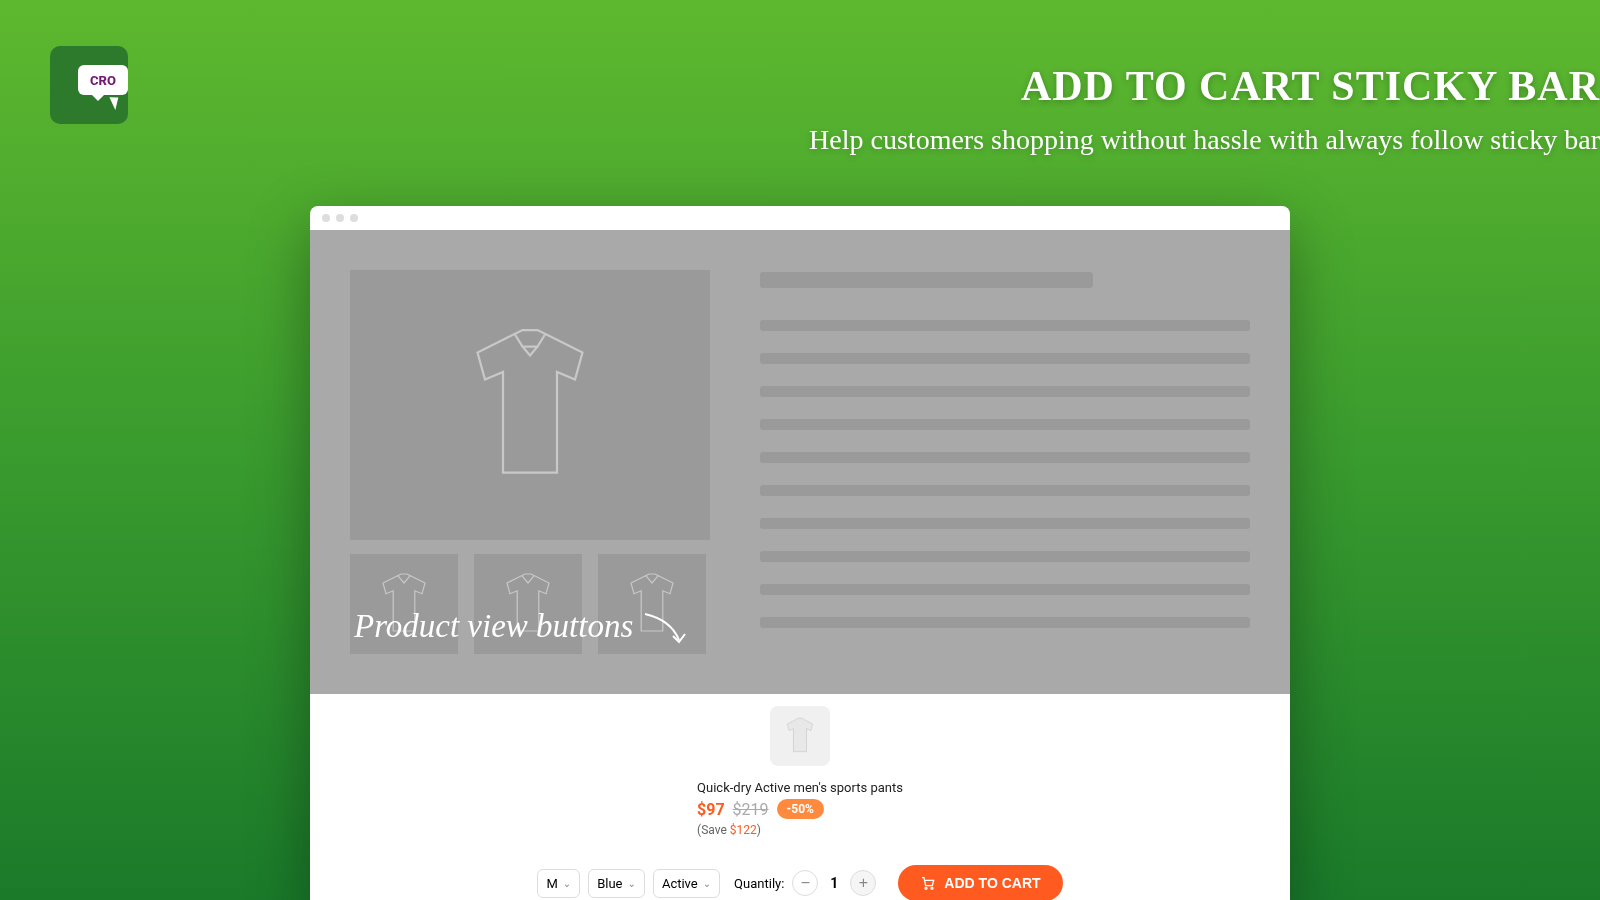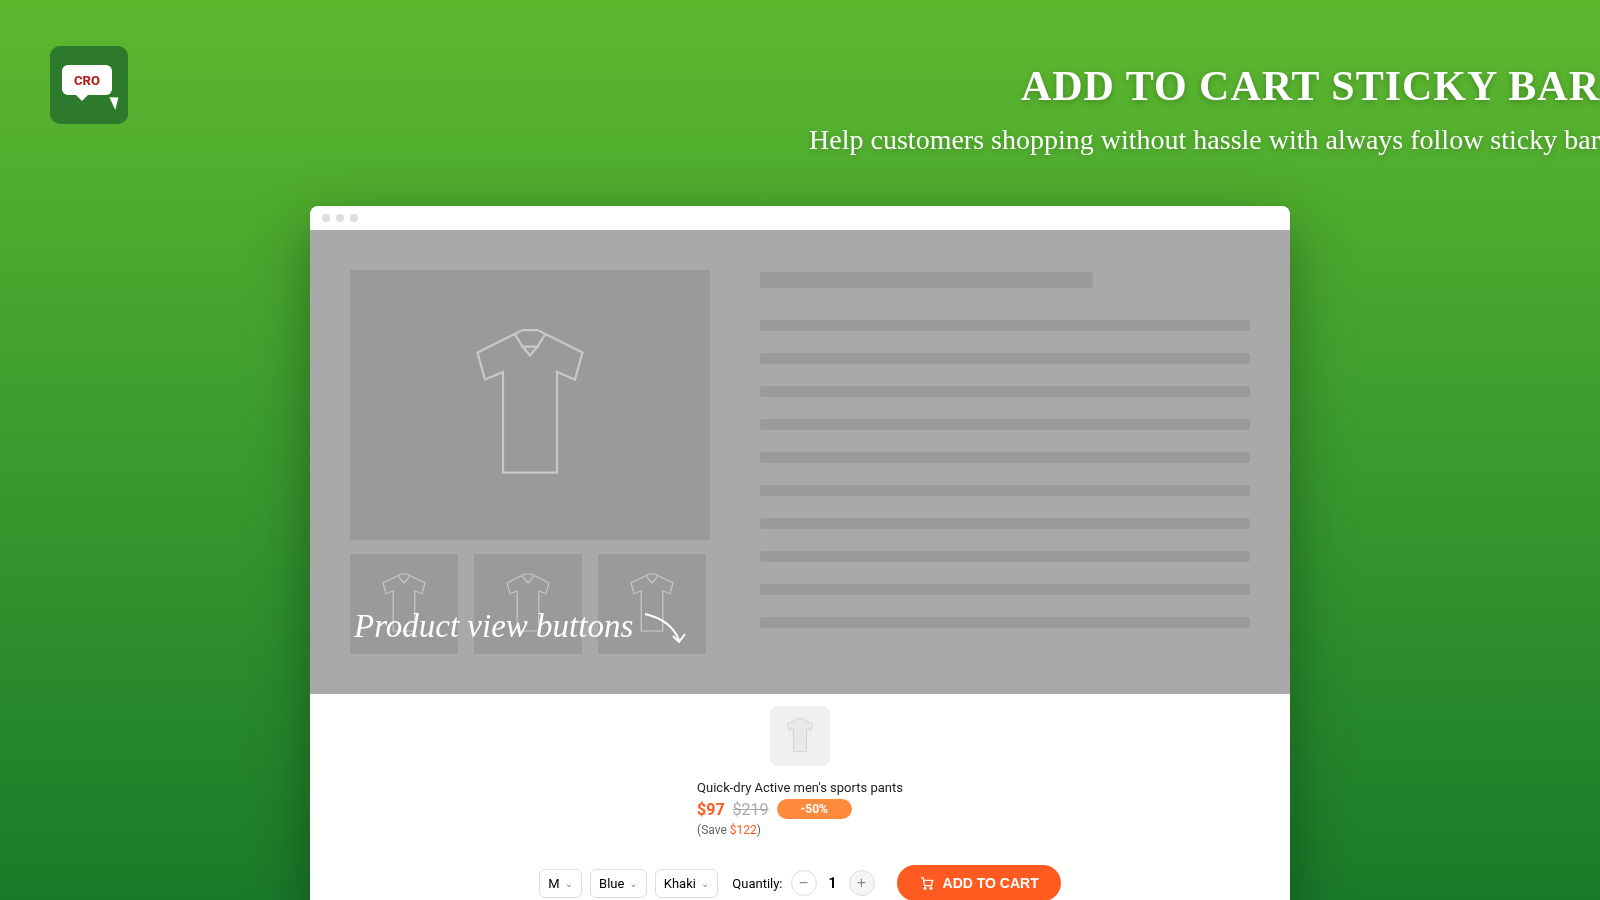--- a/index.html
+++ b/index.html
@@ -31,22 +31,23 @@
 .logo-bubble {
   background: #fff;
   border-radius: 6px;
   width: 50px;
   height: 30px;
   display: flex;
   align-items: center;
   justify-content: center;
   font-size: 13px;
   font-weight: 800;
-  color: #b91c1c;
+  color: #701a75;
   position: relative;
+  margin-left: 16px;
 }
 .logo-bubble::after {
   content: '';
   position: absolute;
   bottom: -6px;
   left: 14px;
   border: 6px solid transparent;
   border-top-color: #fff;
   border-bottom: none;
 }
@@ -150,21 +151,21 @@
   width: 60px; height: 60px; border-radius: 8px; background: #f0f0f0;
   display: flex; align-items: center; justify-content: center;
 }
 .sticky-info { display: flex; flex-direction: column; gap: 4px; }
 .sticky-title { font-size: 13px; color: #222; }
 .price-row { display: flex; align-items: center; gap: 8px; }
 .price { color: #ff5a1f; font-size: 16px; font-weight: 700; }
 .old-price { color: #aaa; font-size: 16px; text-decoration: line-through; }
 .badge {
   background: #ff8a3d; color: #fff; font-size: 12px; font-weight: 700;
-  padding: 3px 24px; border-radius: 12px;
+  padding: 3px 10px; border-radius: 12px;
 }
 .save { font-size: 12px; color: #666; }
 .save-amt { color: #ff5a1f; }
 .spacer { flex: 1; }
 .selects { display: flex; gap: 8px; align-items: center; }
 .sel {
   border: 1px solid #ddd; border-radius: 6px; padding: 6px 8px;
   font-size: 13px; display: flex; align-items: center; gap: 5px;
   cursor: pointer; background: #fff;
 }
@@ -282,21 +283,21 @@
     <div class="selects">
       <div class="sel">
         <span>M</span>
         <span class="chev">⌄</span>
       </div>
       <div class="sel">
         <span>Blue</span>
         <span class="chev">⌄</span>
       </div>
       <div class="sel">
-        <span>Khaki</span>
+        <span>Active</span>
         <span class="chev">⌄</span>
       </div>
 
       <span class="qty-label">Quantily:</span>
       <div class="qty-group">
         <button class="qty-btn">−</button>
         <span class="qty-val">1</span>
         <button class="qty-btn plus">+</button>
       </div>
 

